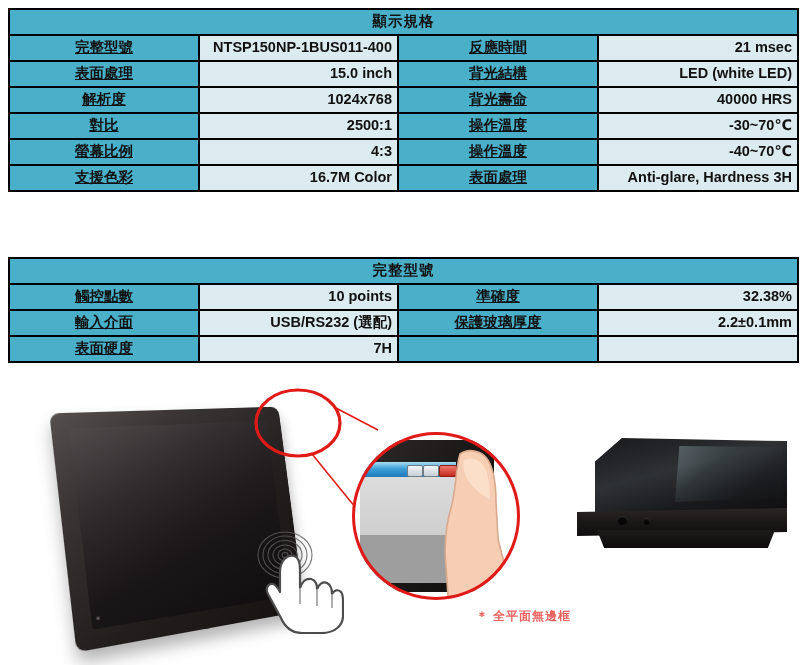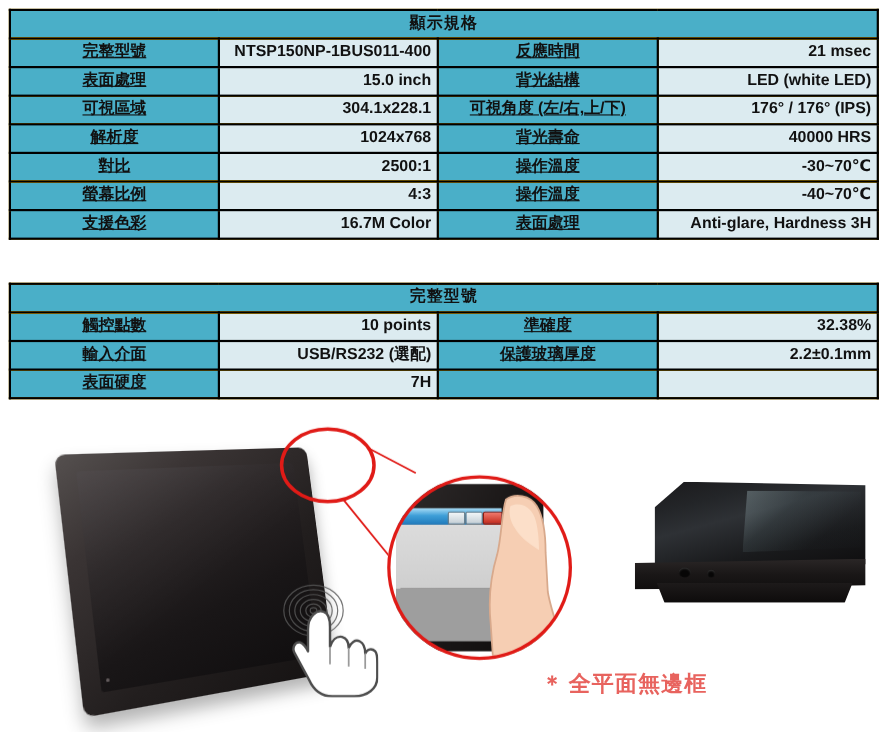--- a/index.html
+++ b/index.html
@@ -298,23 +298,23 @@
     border-radius: 50%;
     background: #070606;
     box-shadow: inset 0 1px 2px rgba(255,255,255,0.18);
   }
   .side-port.p1 { left: 52px; top: 78px; width: 11px; height: 9px; }
   .side-port.p2 { left: 78px; top: 80px; width: 7px; height: 7px; }
 
   
   .red-note {
     position: absolute;
-    left: 492px;
+    left: 476px;
     top: 608px;
-    font-size: 20px;
+    font-size: 12px;
     font-weight: bold;
     color: #e8635e;
     letter-spacing: 1px;
     white-space: nowrap;
   }
   .red-note .star {
     color: #e8635e;
     margin-right: 4px;
   }
 </style>
@@ -338,26 +338,20 @@
         <td class="label-cell">完整型號</td>
         <td class="value-cell">NTSP150NP-1BUS011-400</td>
         <td class="label-cell">反應時間</td>
         <td class="value-cell">21 msec</td>
       </tr>
       <tr>
         <td class="label-cell">表面處理</td>
         <td class="value-cell">15.0 inch</td>
         <td class="label-cell">背光結構</td>
         <td class="value-cell">LED (white LED)</td>
-      </tr>
-      <tr>
-        <td class="label-cell">可視區域</td>
-        <td class="value-cell">304.1x228.1</td>
-        <td class="label-cell">可視角度 (左/右,上/下)</td>
-        <td class="value-cell">176° / 176° (IPS)</td>
       </tr>
       <tr>
         <td class="label-cell">解析度</td>
         <td class="value-cell">1024x768</td>
         <td class="label-cell">背光壽命</td>
         <td class="value-cell">40000 HRS</td>
       </tr>
       <tr>
         <td class="label-cell">對比</td>
         <td class="value-cell">2500:1</td>

